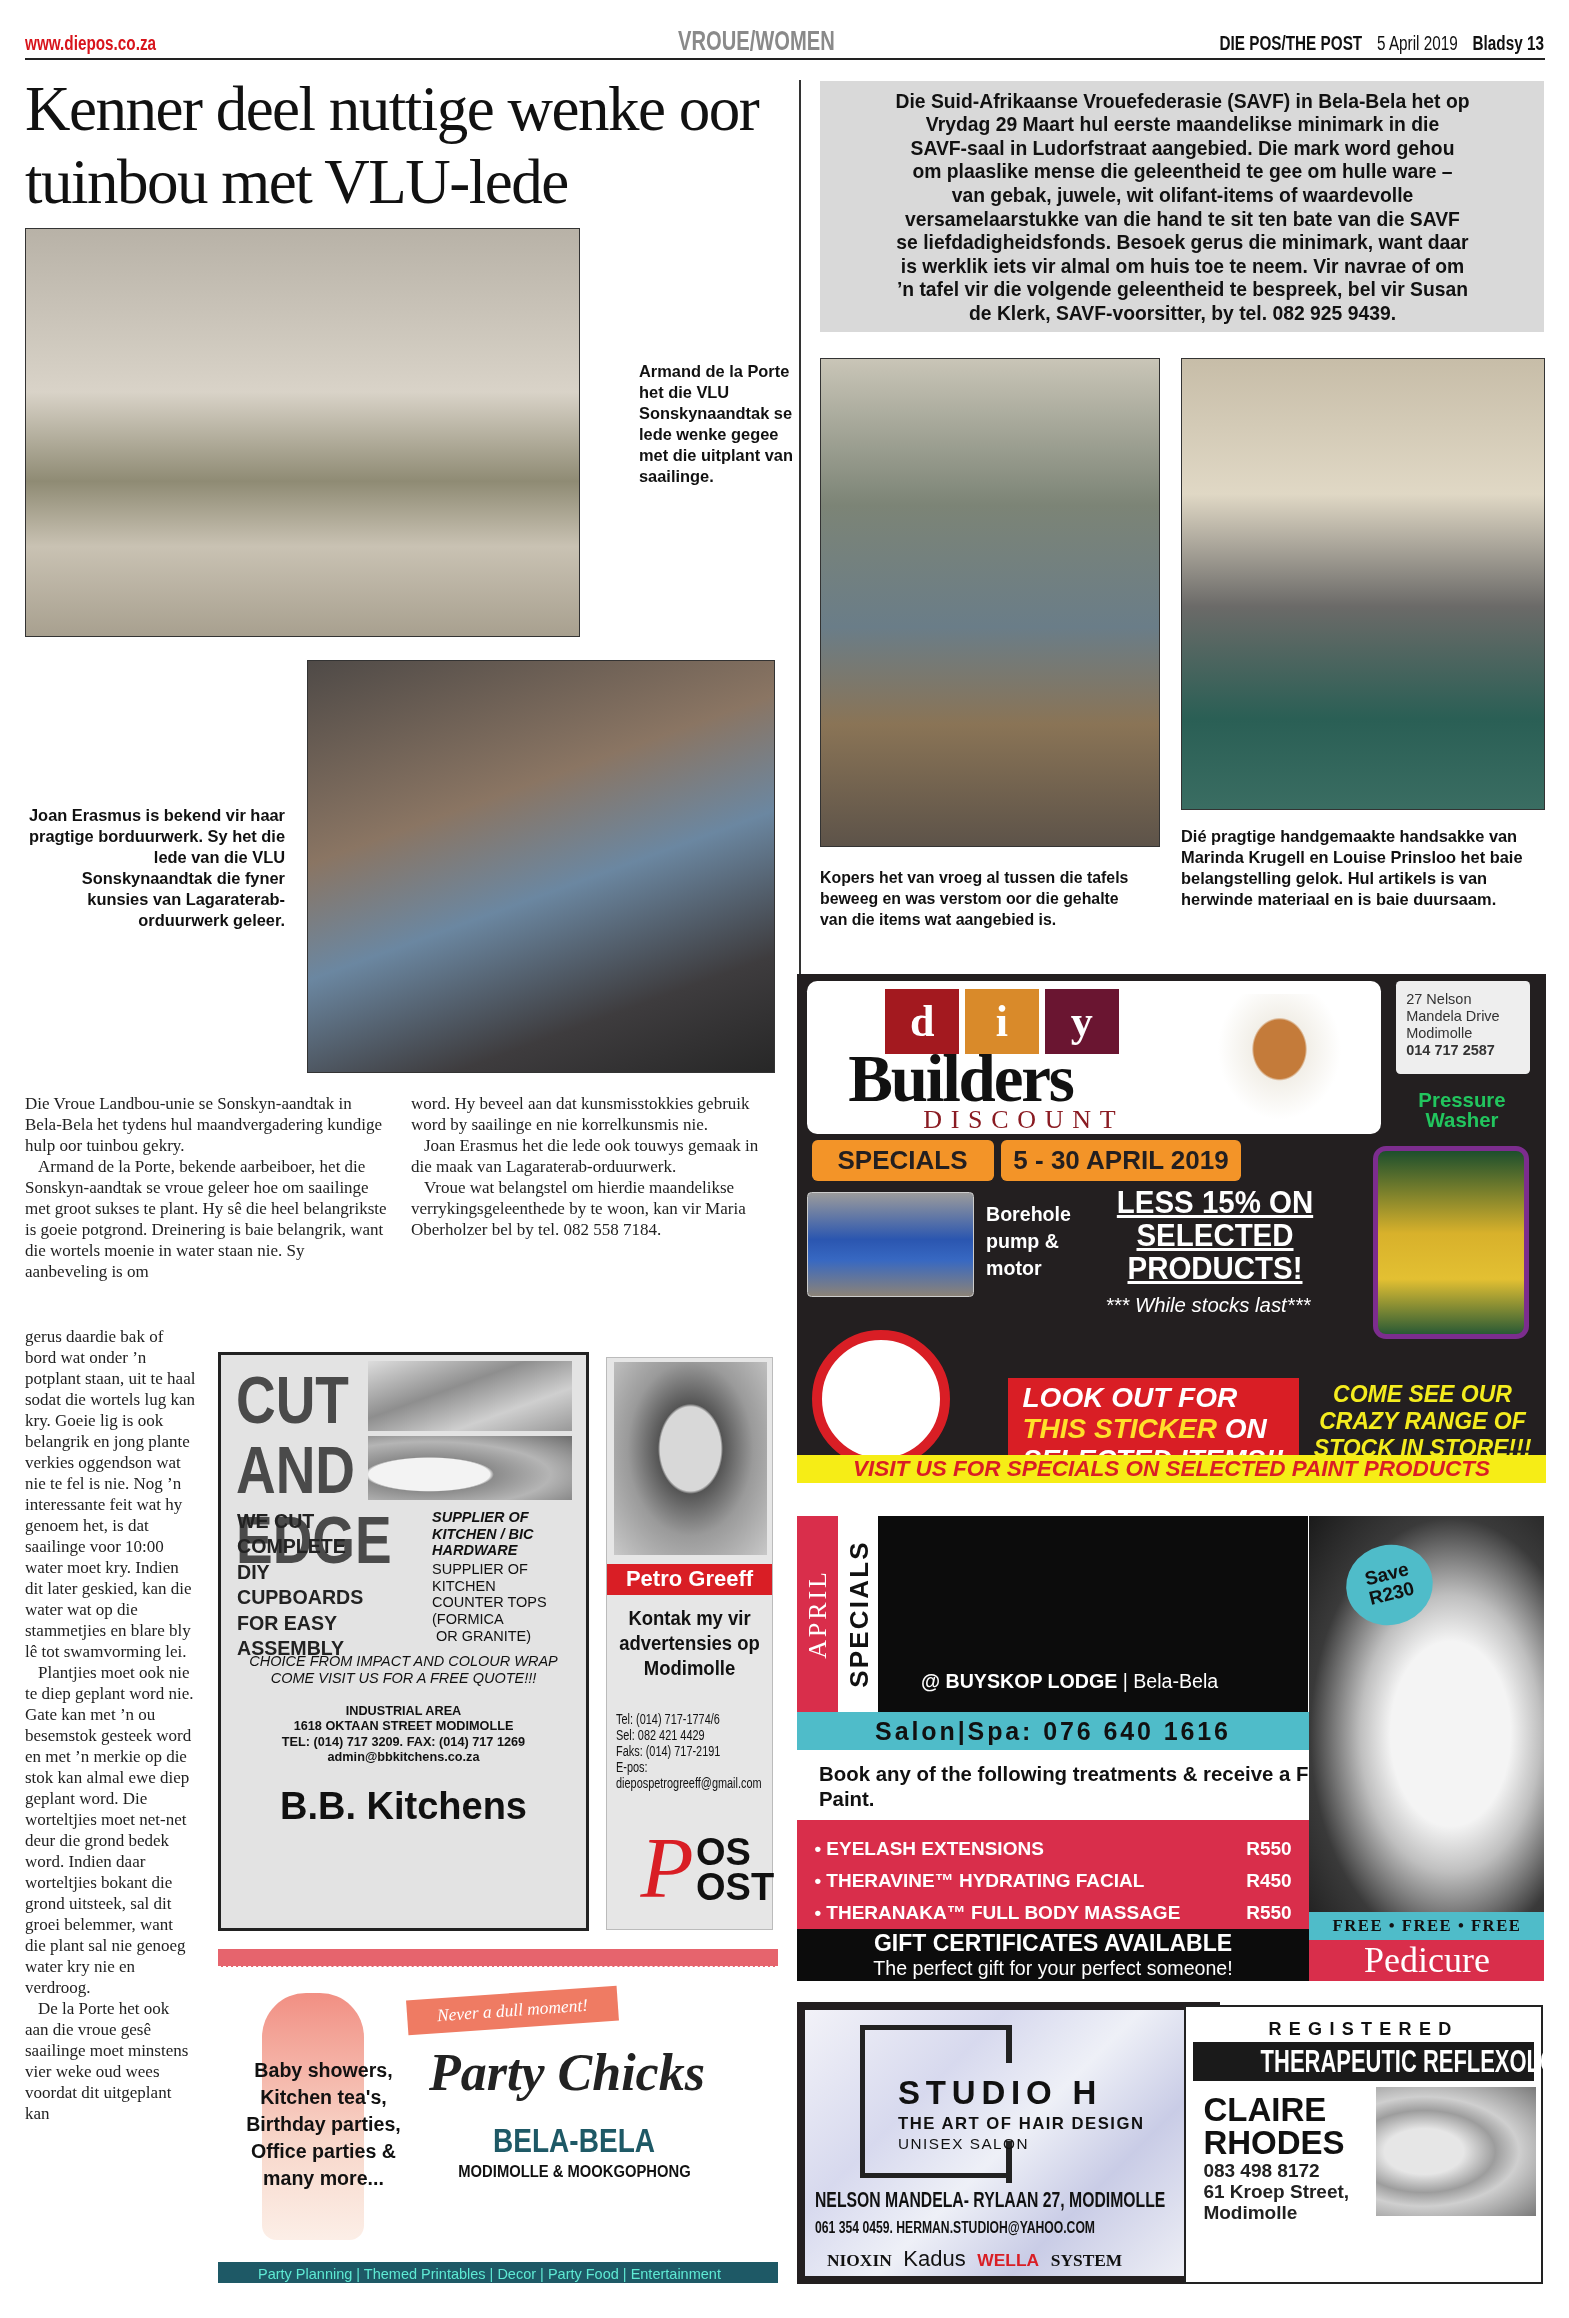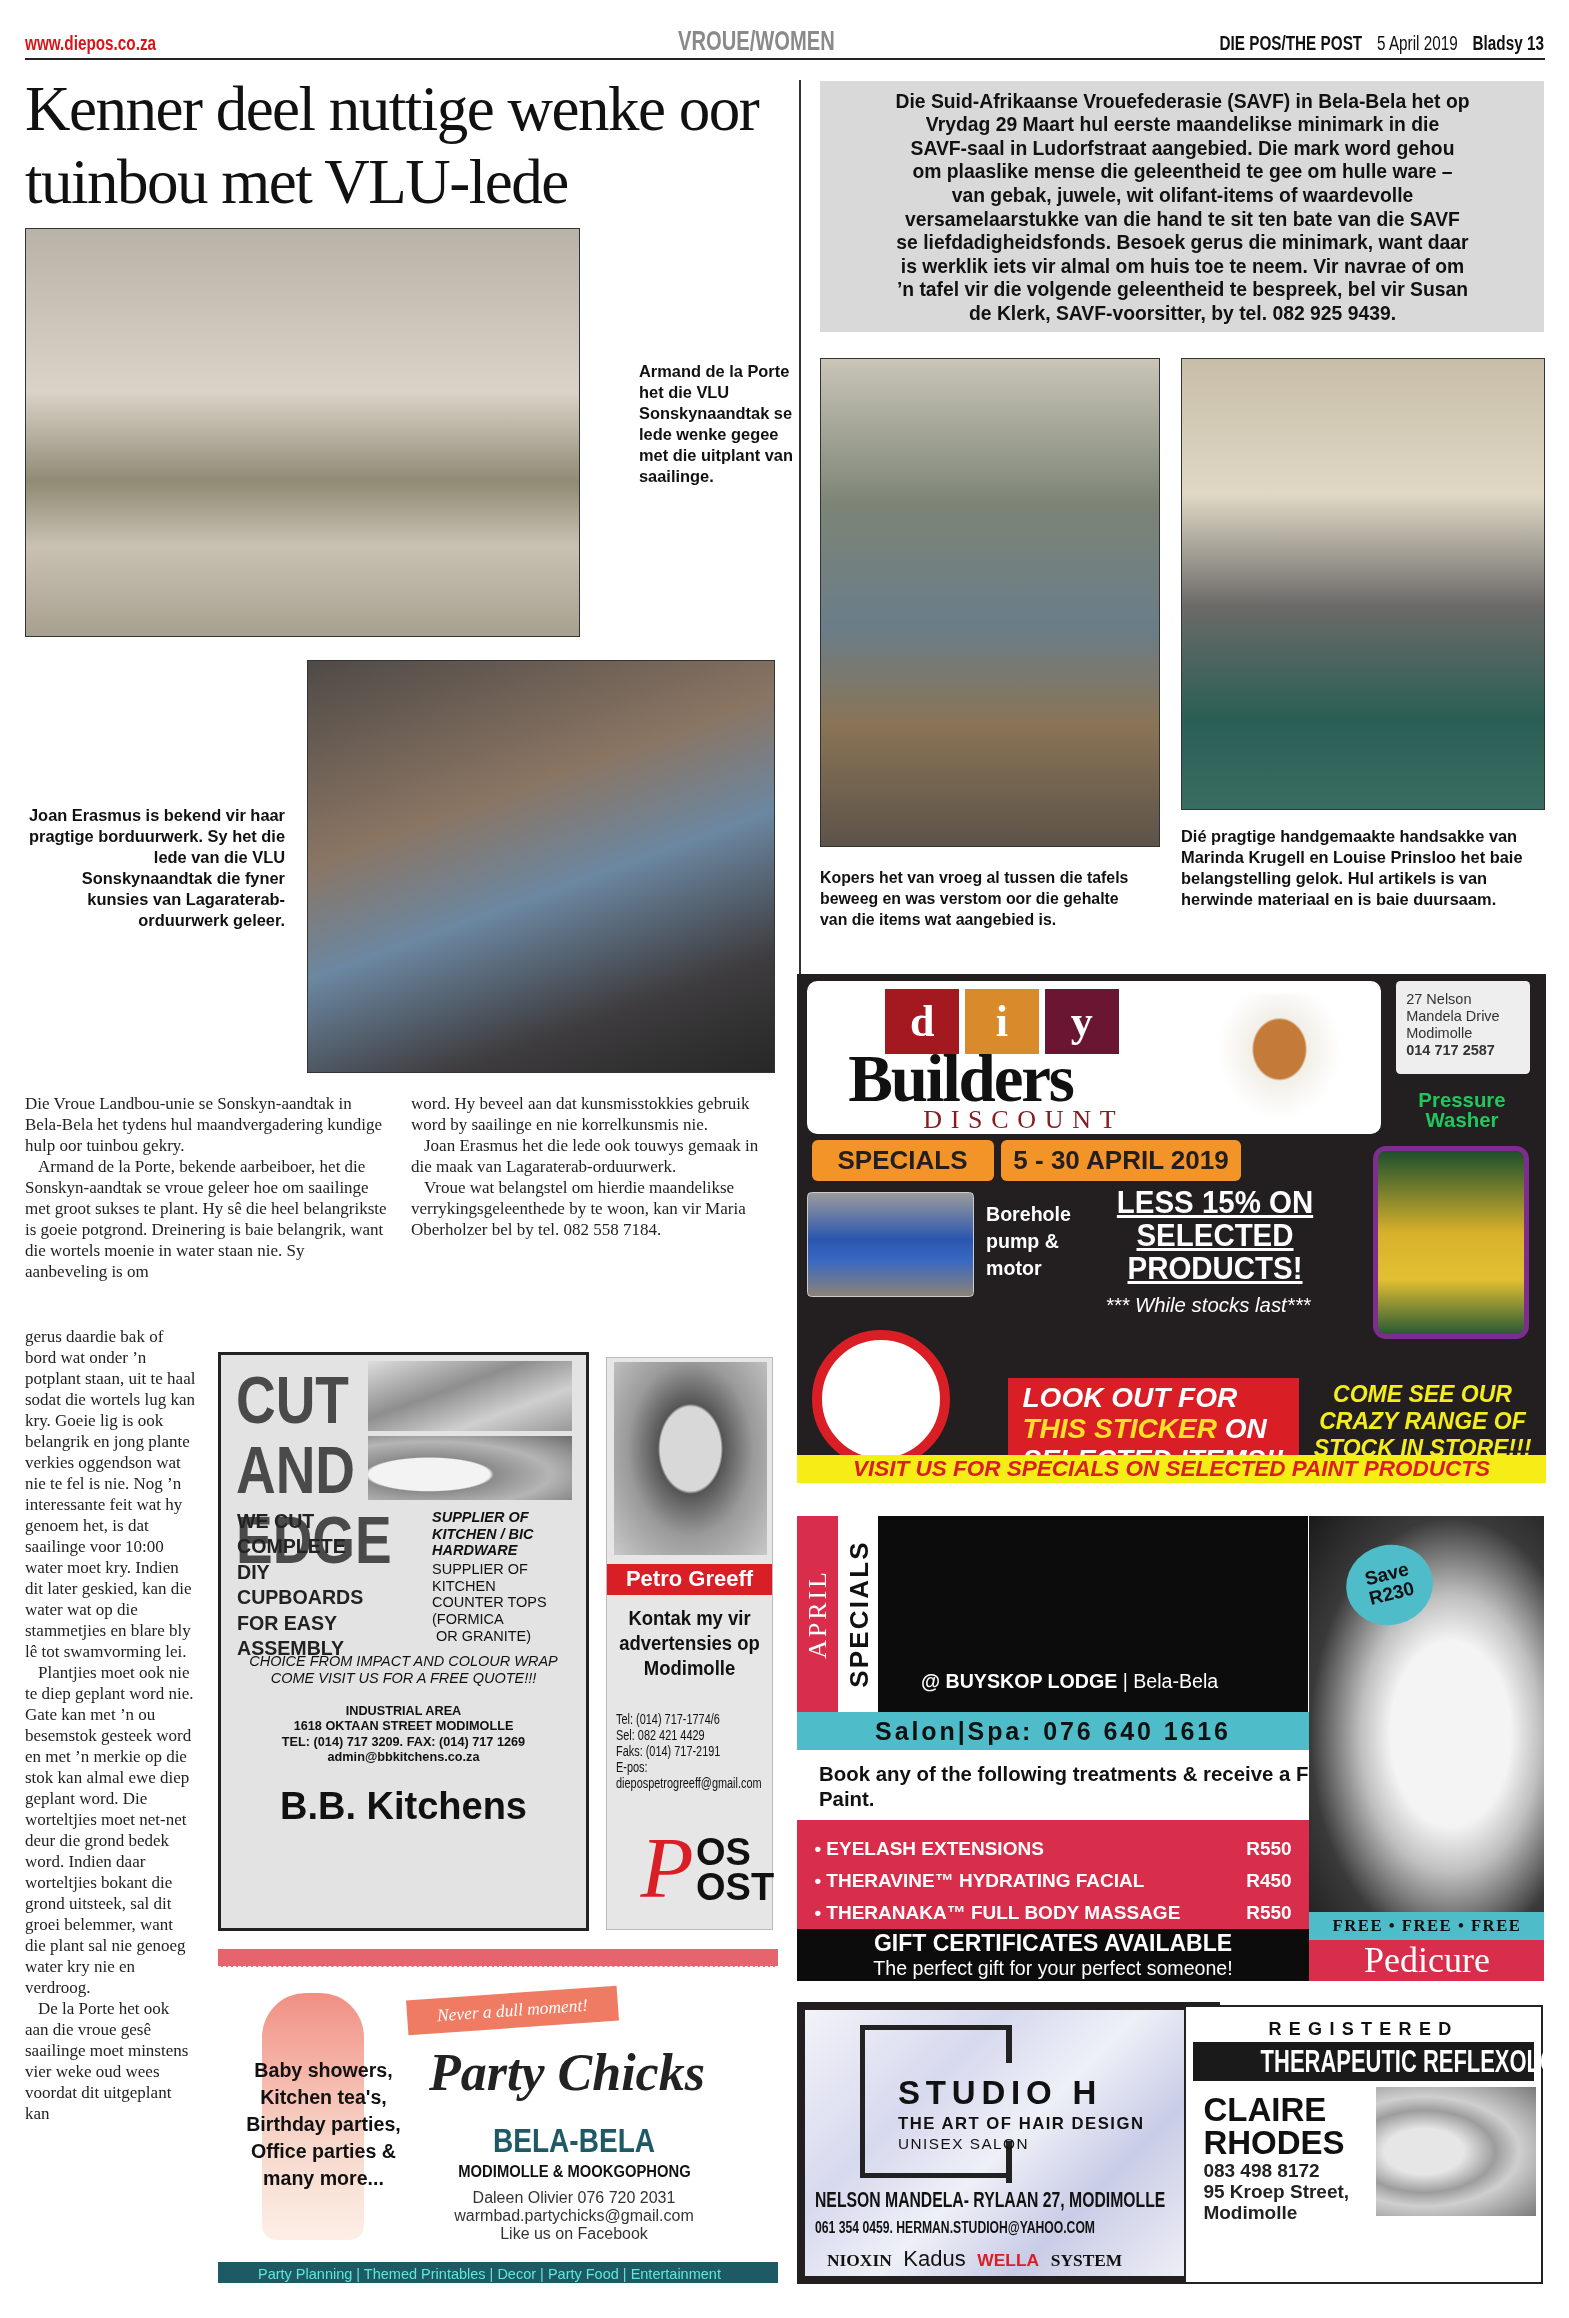--- a/index.html
+++ b/index.html
@@ -233,25 +233,20 @@
 </div>
 
 <div class="abs ad-pc">
   <div class="pc-top"></div>
   <div class="pc-fox"></div>
   <div class="pc-ribbon">Never a dull moment!</div>
   <div class="pc-left">Baby showers, Kitchen tea's, Birthday parties, Office parties &amp; many more...</div>
   <div class="pc-title">Party Chicks</div>
   <div class="pc-bela">BELA-BELA</div>
   <div class="pc-mod">MODIMOLLE &amp; MOOKGOPHONG</div>
-  <div class="pc-contact">
-    <div>Daleen Olivier 076 720 2031</div>
-    <div>warmbad.partychicks@gmail.com</div>
-    <div>Like us on Facebook</div>
-  </div>
   <div class="pc-bar">Party Planning | Themed Printables | Decor | Party Food | Entertainment</div>
 </div>
 
 <div class="abs ad-bd">
   <div class="bd-logo">
     <div class="bd-blocks">
       <span style="background:#a3191f">d</span>
       <span style="background:#d98a2a">i</span>
       <span style="background:#6a1531">y</span>
     </div>
@@ -334,18 +329,18 @@
     <span>SYSTEM</span>
   </div>
 </div>
 
 <div class="abs ad-rf">
   <div class="rf-reg">REGISTERED</div>
   <div class="rf-bar"><span>THERAPEUTIC REFLEXOLOGIST</span></div>
   <div class="rf-name">CLAIRE<br>RHODES</div>
   <div class="rf-details">
     <div>083 498 8172</div>
-    <div>95 Kroep Street,</div>
+    <div>61 Kroep Street,</div>
     <div>Modimolle</div>
   </div>
   <div class="rf-photo"></div>
 </div>
 
 
 </body></html>

